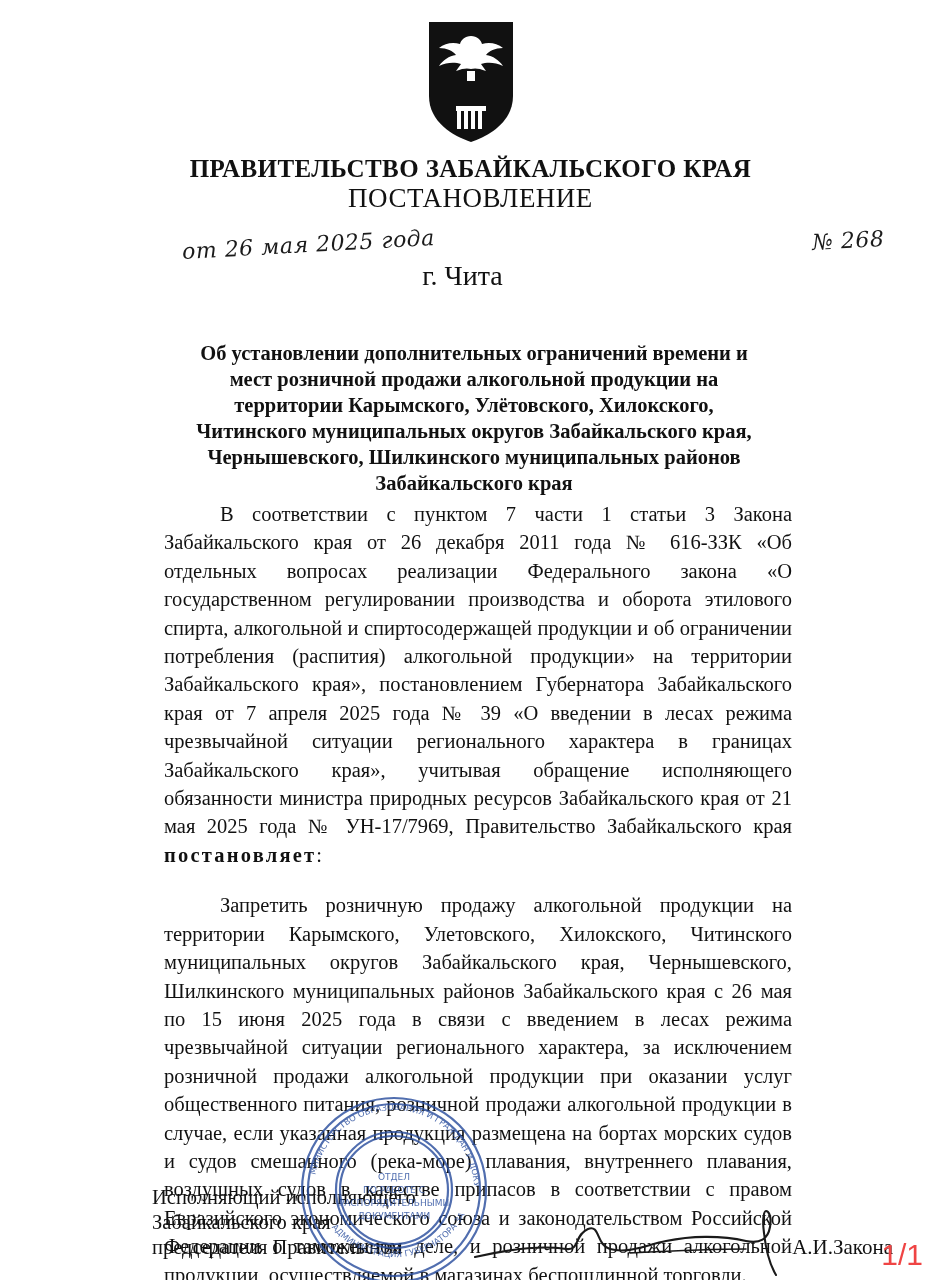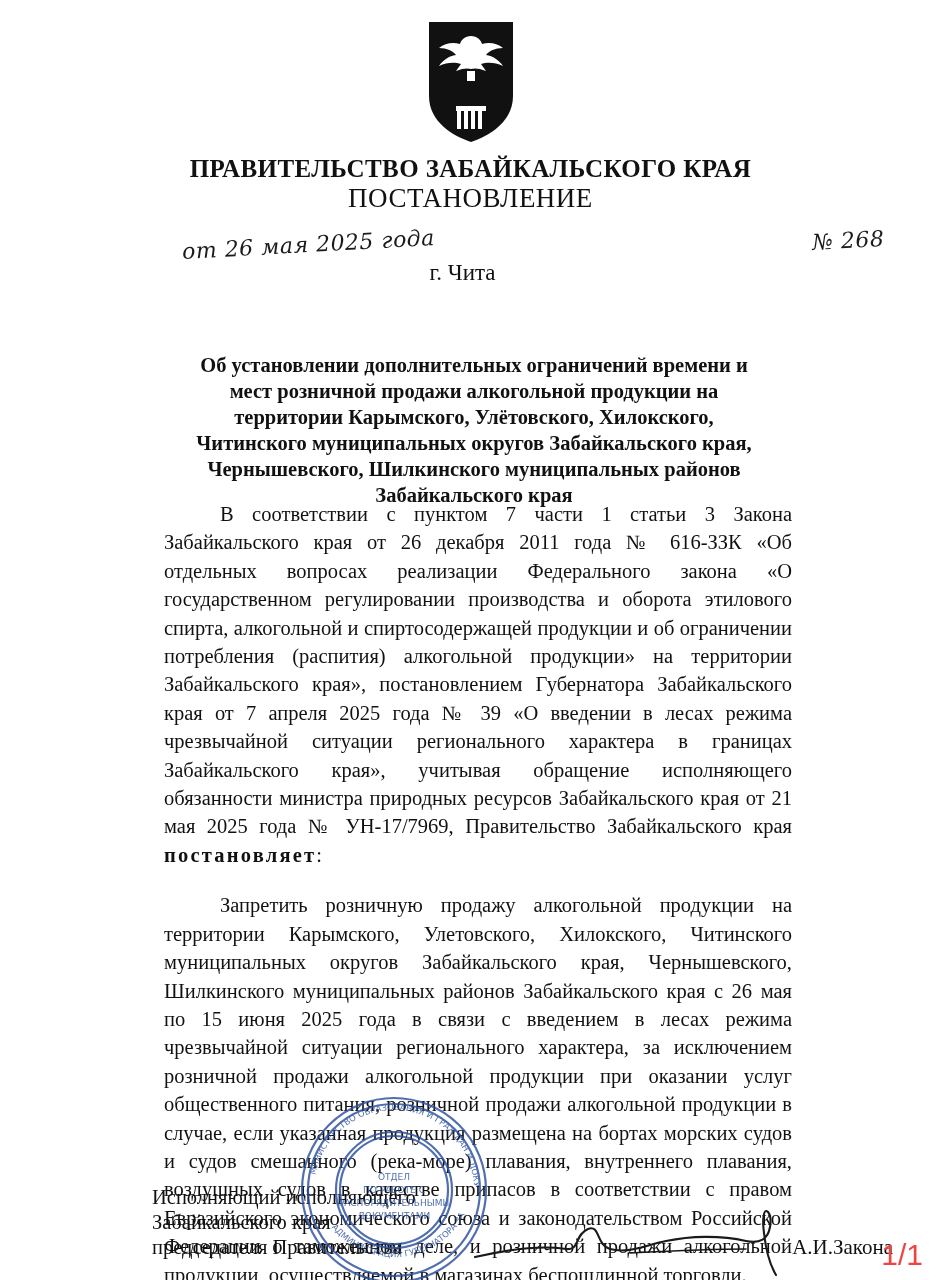--- a/index.html
+++ b/index.html
@@ -81,29 +81,29 @@
     top: 0px;
     transform: rotate(-3deg);
     white-space: nowrap;
   }
   .city {
     position: absolute;
     left: 0;
     right: 16px;
     top: 32px;
     text-align: center;
-    font-size: 23px;
+    font-size: 28px;
   }
 
   
   .subject {
     position: absolute;
     left: 196px;
     width: 556px;
-    top: 352px;
+    top: 340px;
     text-align: center;
     font-weight: bold;
     font-size: 20.5px;
     line-height: 26px;
   }
 
   
   .body-text {
     position: absolute;
     left: 152px;

